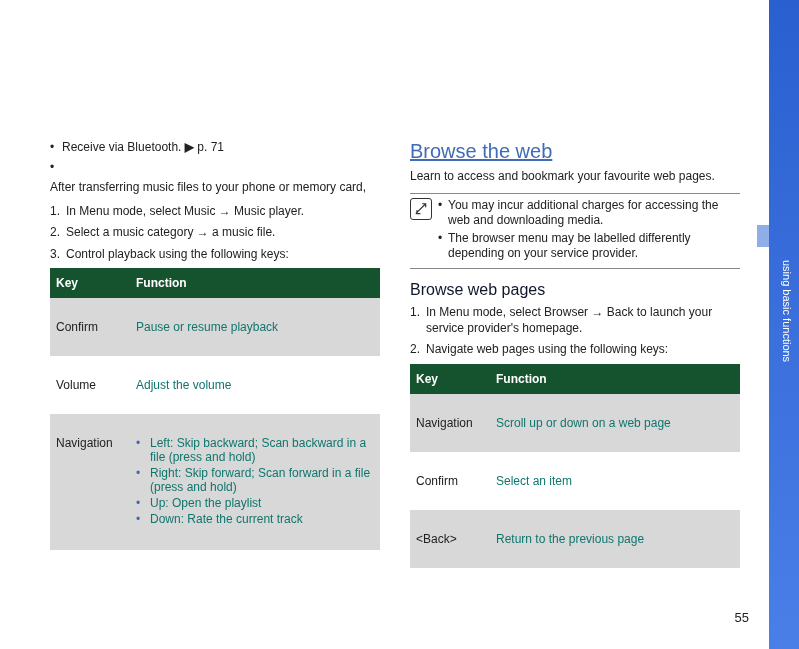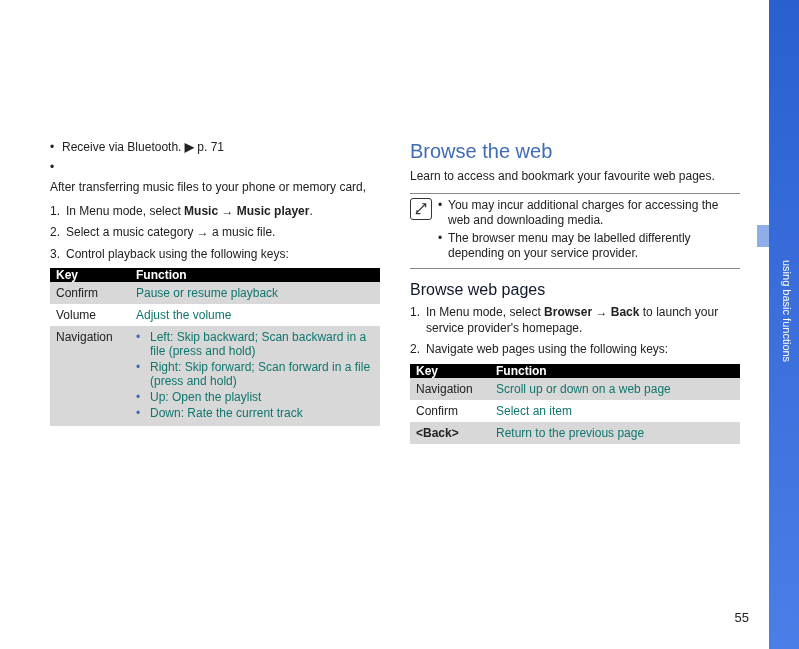--- a/index.html
+++ b/index.html
@@ -20,48 +20,49 @@
     display: flex;
     gap: 30px;
   }
   .col { width: 330px; }
   .bullet-line { display: flex; margin-bottom: 6px; }
   .bullet-dot { width: 12px; flex-shrink: 0; }
   .ref-icon { font-family: sans-serif; font-weight: bold; }
   .para { margin-bottom: 8px; line-height: 1.3; }
   .numlist { margin-bottom: 6px; padding-left: 16px; position: relative; line-height: 1.3; }
   .numlist .n { position: absolute; left: 0; }
-  .bold { font-weight: bold; }
+  .bold { font-weight: normal; }
   table.key-table {
     width: 100%;
     border-collapse: collapse;
     font-size: 12px;
     margin-top: 4px;
   }
   table.key-table th {
-    background: #000000;
+    background: #14532d;
     color: #fff;
     font-weight: bold;
     text-align: left;
-    padding: 0 6px;
+    padding: 8px 6px;
   }
   table.key-table td {
-    padding: 4px 6px;
+    padding: 22px 6px;
     vertical-align: top;
   }
   table.key-table tr.shade td { background: #d8d8d8; }
   .blue-text { color: #0f766e; }
   .nav-list { list-style: none; padding: 0; }
   .nav-list li { display: flex; margin-bottom: 2px; }
   .nav-list li .nb { width: 14px; flex-shrink: 0; color: #3f6cb4; }
   .h1 {
     font-size: 20px;
     color: #3f6cb4;
     margin-bottom: 6px;
     font-weight: normal;
+    text-decoration: underline;
   }
   .h2 {
     font-size: 16px;
     color: #0f172a;
     margin-bottom: 6px;
     font-weight: normal;
   }
   .note-box {
     display: flex;
     border-top: 1px solid #888;

